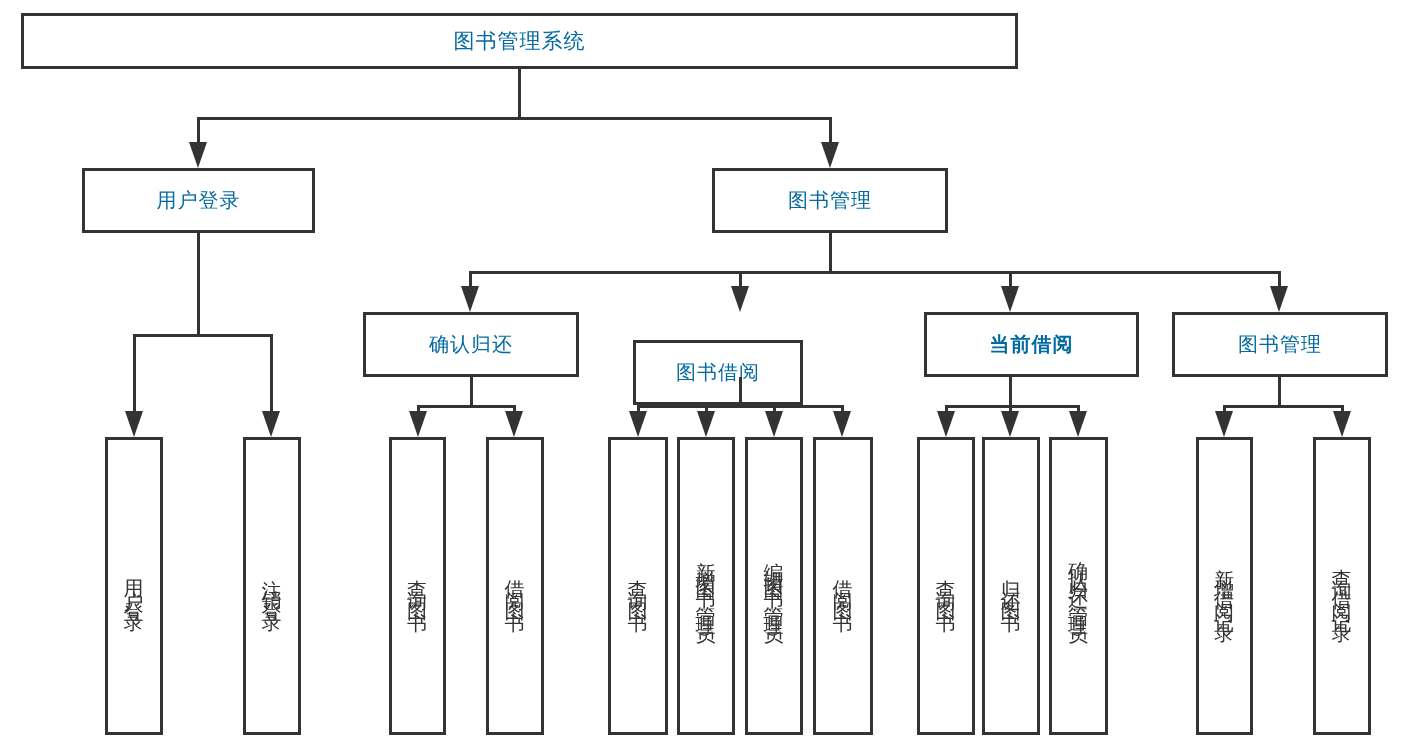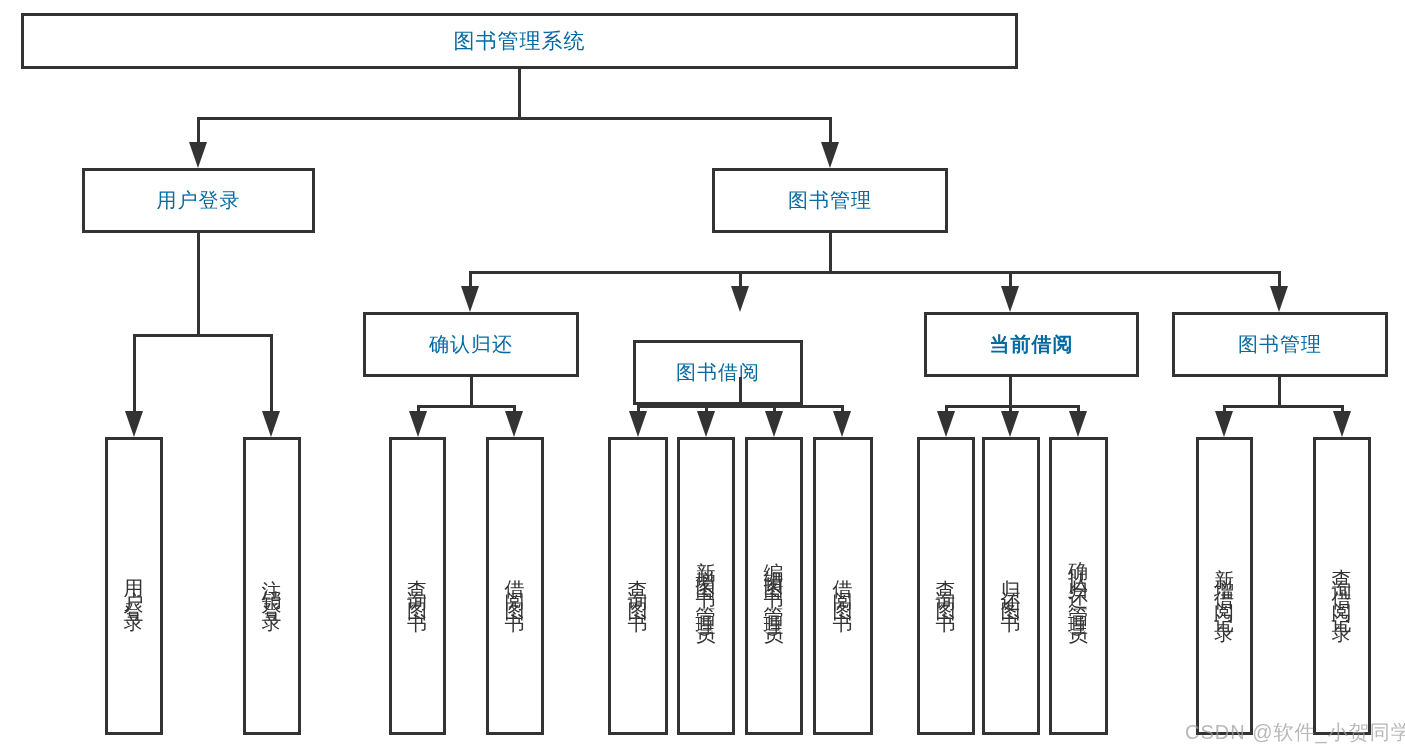--- a/index.html
+++ b/index.html
@@ -177,15 +177,14 @@
     <span style="letter-spacing:9px;">确认归还（管理员）</span>
   </div>
 
   <div class="vbox" style="left:1196px; top:437px; width:57px; height:298px;">
     <span>新增借阅记录</span>
   </div>
   <div class="vbox" style="left:1313px; top:437px; width:58px; height:298px;">
     <span>查询借阅记录</span>
   </div>
 
-  <div class="watermark">CSDN @软件_小贺同学</div>
 
 </div>
 
 </body></html>

